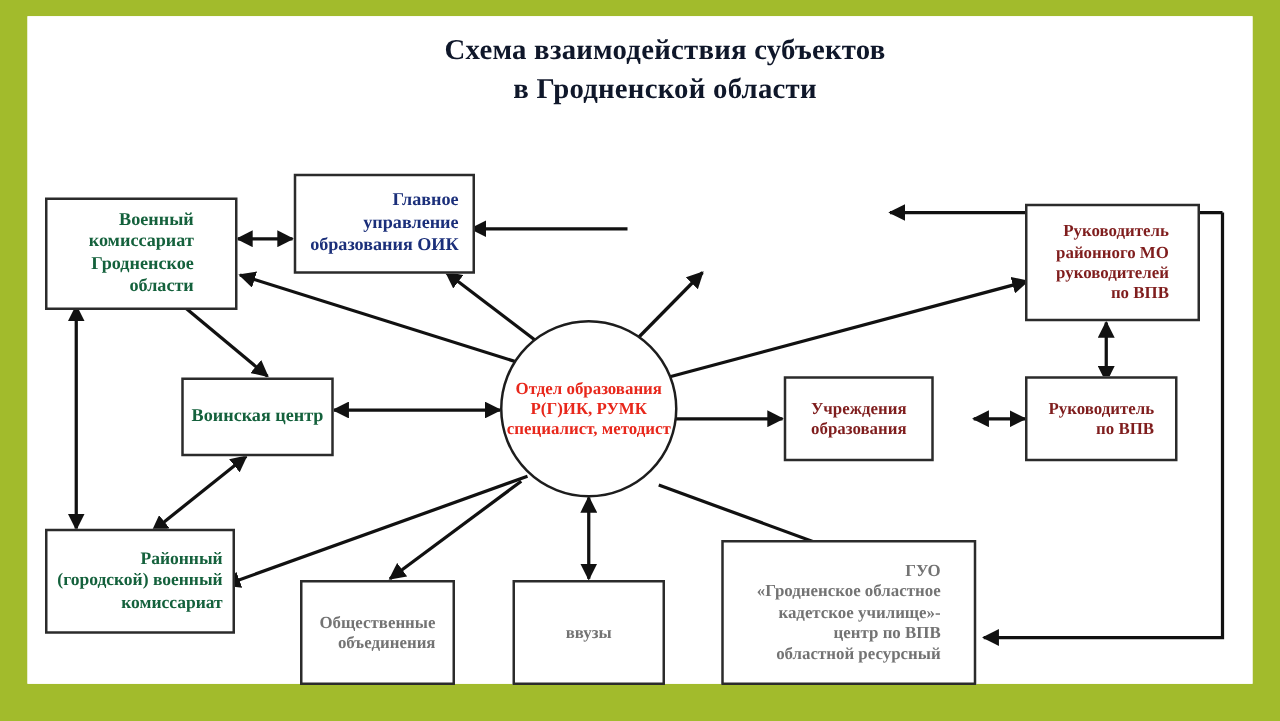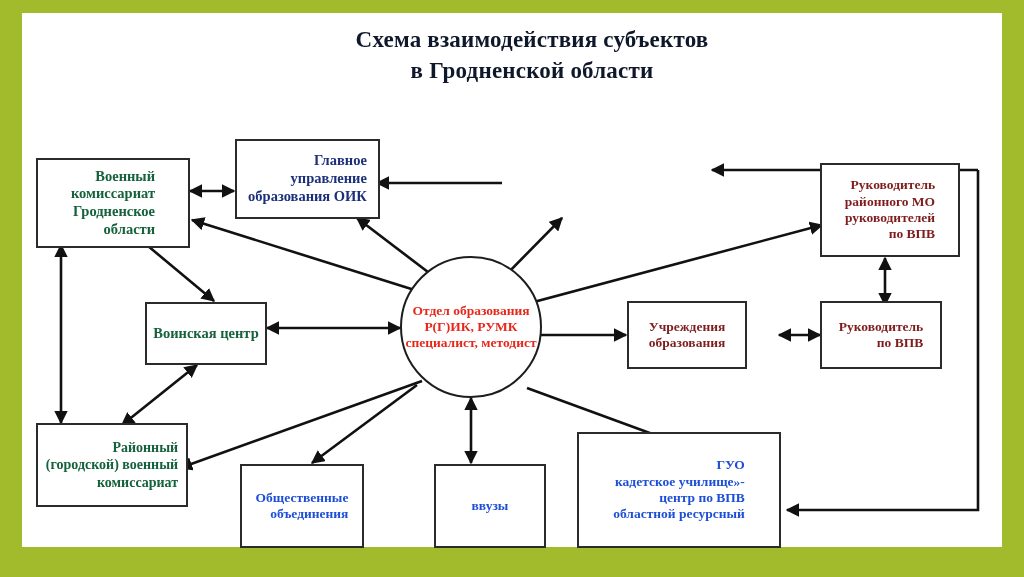--- a/index.html
+++ b/index.html
@@ -70,21 +70,21 @@
     text-align: right;
     font-weight: bold;
     line-height: 1.22;
     padding: 2px 4px;
     z-index: 3;
   }
   .node .lbl { display: block; }
   .c-green  { color: #14613c; }
   .c-navy   { color: #1b2f7a; }
   .c-orange { color: #7f1d1d; }
-  .c-purple { color: #1d4ed8; }
+  .c-purple { color: #737373; }
   .c-red    { color: #e8271b; }
 
   .circle {
     position: absolute;
     box-sizing: border-box;
     border: 2px solid #1d1d1d;
     border-radius: 50%;
     background: #ffffff;
     display: flex;
     align-items: center;
@@ -214,29 +214,30 @@
       </span>
     </div>
 
     <div class="node c-purple" style="left:218px; top:451px; width:124px; height:84px; font-size:13.5px;">
       <span>
         <span class="lbl">Общественные</span>
         <span class="lbl">объединения</span>
       </span>
     </div>
 
-    <div class="node c-purple" style="left:412px; top:451px; width:112px; height:84px; font-size:13.5px;">
+    <div class="node c-purple" style="left:388px; top:451px; width:122px; height:84px; font-size:13.5px;">
       <span>
         <span class="lbl">ввузы</span>
       </span>
     </div>
 
     <div class="node c-purple" style="left:555px; top:419px; width:204px; height:116px; font-size:13.5px;">
       <span>
         <span class="lbl">ГУО</span>
+        <span class="lbl">«Гродненское областное</span>
         <span class="lbl">кадетское училище»-</span>
         <span class="lbl">центр по ВПВ</span>
         <span class="lbl">областной ресурсный</span>
       </span>
     </div>
 
     <div class="circle c-red" style="left:378px; top:243px; width:142px; height:142px; font-size:13.5px;">
       <span>
         <span class="lbl">Отдел</span>
         <span class="lbl">образования</span>

